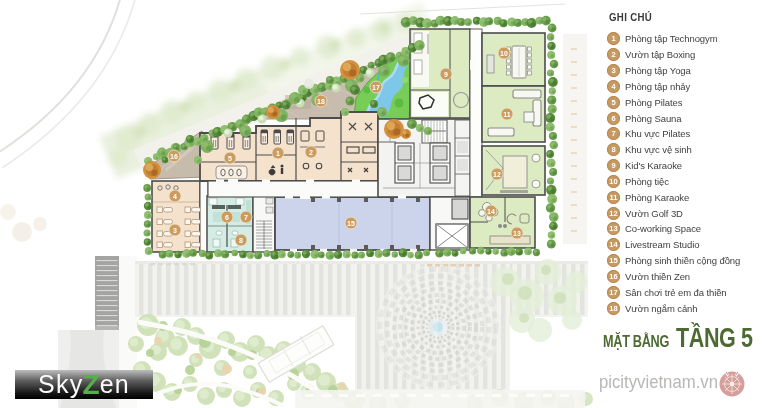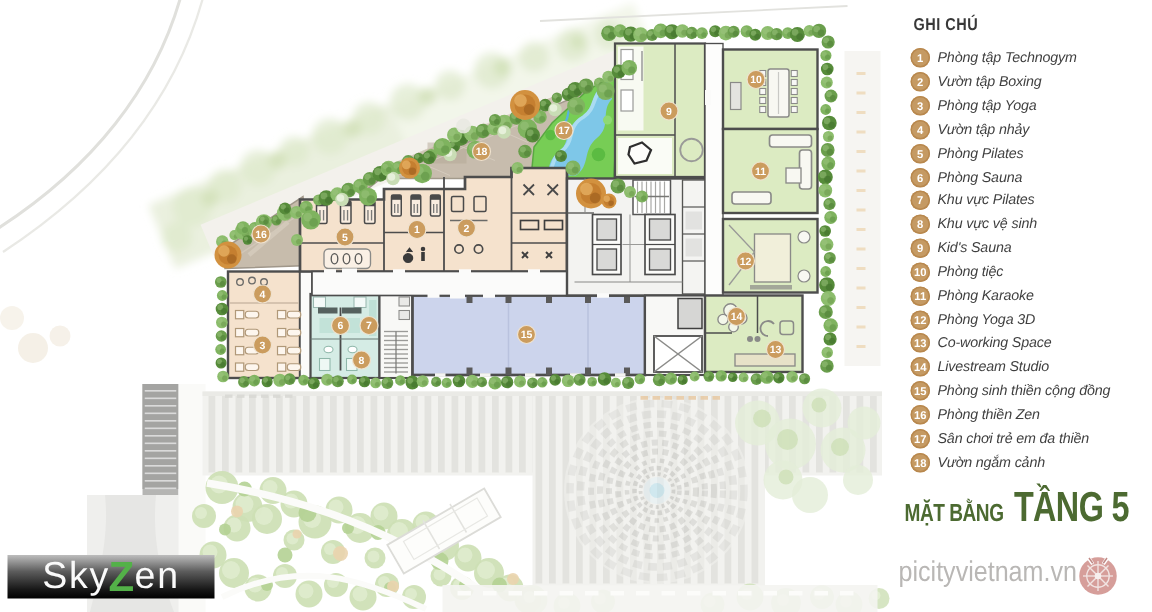--- a/index.html
+++ b/index.html
@@ -1,25 +1,25 @@
 <!DOCTYPE html>
 <html><head><meta charset="utf-8">
 <style>
 html,body{margin:0;padding:0;}
 body{width:768px;height:408px;overflow:hidden;background:#fff;font-family:"Liberation Sans", sans-serif;}
 .stage{position:relative;width:687px;height:408px;}
 .lrow{position:absolute;left:607px;display:flex;align-items:center;gap:5px;white-space:nowrap;}
 .lbadge{display:inline-flex;align-items:center;justify-content:center;width:13px;height:13px;border-radius:50%;
  background:#c59a63;color:#fff;font-size:7.5px;font-weight:bold;flex:0 0 13px;box-shadow:inset 0 0 0 1px #b8884e;}
-.ltxt{font-size:9.5px;color:#3f3f3f;letter-spacing:-0.1px;font-style:italic;}
+.ltxt{font-size:9.5px;color:#3f3f3f;letter-spacing:-0.1px;}
 .ghichu{position:absolute;left:609px;top:11px;font-size:11.5px;font-weight:bold;color:#383838;letter-spacing:0.4px;transform:scaleX(0.84);transform-origin:0 0;}
 .title{position:absolute;left:603px;top:322px;color:#4c6a31;white-space:nowrap;display:flex;align-items:baseline;transform:scaleX(0.77);transform-origin:0 0;}
 .t1{font-size:16.5px;font-weight:bold;letter-spacing:-0.4px;}
 .t2{font-size:28px;font-weight:bold;margin-left:9px;letter-spacing:-0.5px;}
-.skyzen{position:absolute;left:5px;top:370px;width:138px;height:29px;background:linear-gradient(#bdbdbd,#5c5c5c 38%,#161616 80%,#000);
+.skyzen{position:absolute;left:15px;top:370px;width:138px;height:29px;background:linear-gradient(#bdbdbd,#5c5c5c 38%,#161616 80%,#000);
  display:flex;align-items:center;justify-content:center;color:#fafafa;font-size:25px;letter-spacing:1.2px;}
 .skyzen .z{color:#53b148;font-weight:bold;font-size:28px;margin:0 -1px;}
 .picity{position:absolute;left:599px;top:371px;color:#b9b7b5;font-size:19px;letter-spacing:0px;transform:scaleX(0.88);transform-origin:left;}
 </style></head>
 <body>
 <div class="stage">
 <svg width="768" height="408" viewBox="0 0 768 408" style="position:absolute;left:0;top:0">
 <defs>
         <filter id="soft" x="-20%" y="-20%" width="140%" height="140%">
           <feGaussianBlur stdDeviation="3"></feGaussianBlur>
@@ -1367,21 +1367,21 @@
       <span class="ltxt">Vườn tập Boxing</span>
     </div>
 
 <div class="lrow" style="top:63.9px">
       <span class="lbadge">3</span>
       <span class="ltxt">Phòng tập Yoga</span>
     </div>
 
 <div class="lrow" style="top:79.8px">
       <span class="lbadge">4</span>
-      <span class="ltxt">Vườn tập nhảy</span>
+      <span class="ltxt">Phòng tập nhảy</span>
     </div>
 
 <div class="lrow" style="top:95.6px">
       <span class="lbadge">5</span>
       <span class="ltxt">Phòng Pilates</span>
     </div>
 
 <div class="lrow" style="top:111.5px">
       <span class="lbadge">6</span>
       <span class="ltxt">Phòng Sauna</span>
@@ -1392,56 +1392,56 @@
       <span class="ltxt">Khu vực Pilates</span>
     </div>
 
 <div class="lrow" style="top:143.2px">
       <span class="lbadge">8</span>
       <span class="ltxt">Khu vực vệ sinh</span>
     </div>
 
 <div class="lrow" style="top:159.0px">
       <span class="lbadge">9</span>
-      <span class="ltxt">Kid's Sauna</span>
+      <span class="ltxt">Kid's Karaoke</span>
     </div>
 
 <div class="lrow" style="top:174.9px">
       <span class="lbadge">10</span>
       <span class="ltxt">Phòng tiệc</span>
     </div>
 
 <div class="lrow" style="top:190.7px">
       <span class="lbadge">11</span>
       <span class="ltxt">Phòng Karaoke</span>
     </div>
 
 <div class="lrow" style="top:206.6px">
       <span class="lbadge">12</span>
-      <span class="ltxt">Phòng Yoga 3D</span>
+      <span class="ltxt">Vườn Golf 3D</span>
     </div>
 
 <div class="lrow" style="top:222.4px">
       <span class="lbadge">13</span>
       <span class="ltxt">Co-working Space</span>
     </div>
 
 <div class="lrow" style="top:238.2px">
       <span class="lbadge">14</span>
       <span class="ltxt">Livestream Studio</span>
     </div>
 
 <div class="lrow" style="top:254.1px">
       <span class="lbadge">15</span>
       <span class="ltxt">Phòng sinh thiền cộng đồng</span>
     </div>
 
 <div class="lrow" style="top:269.9px">
       <span class="lbadge">16</span>
-      <span class="ltxt">Phòng thiền Zen</span>
+      <span class="ltxt">Vườn thiền Zen</span>
     </div>
 
 <div class="lrow" style="top:285.8px">
       <span class="lbadge">17</span>
       <span class="ltxt">Sân chơi trẻ em đa thiền</span>
     </div>
 
 <div class="lrow" style="top:301.6px">
       <span class="lbadge">18</span>
       <span class="ltxt">Vườn ngắm cảnh</span>

